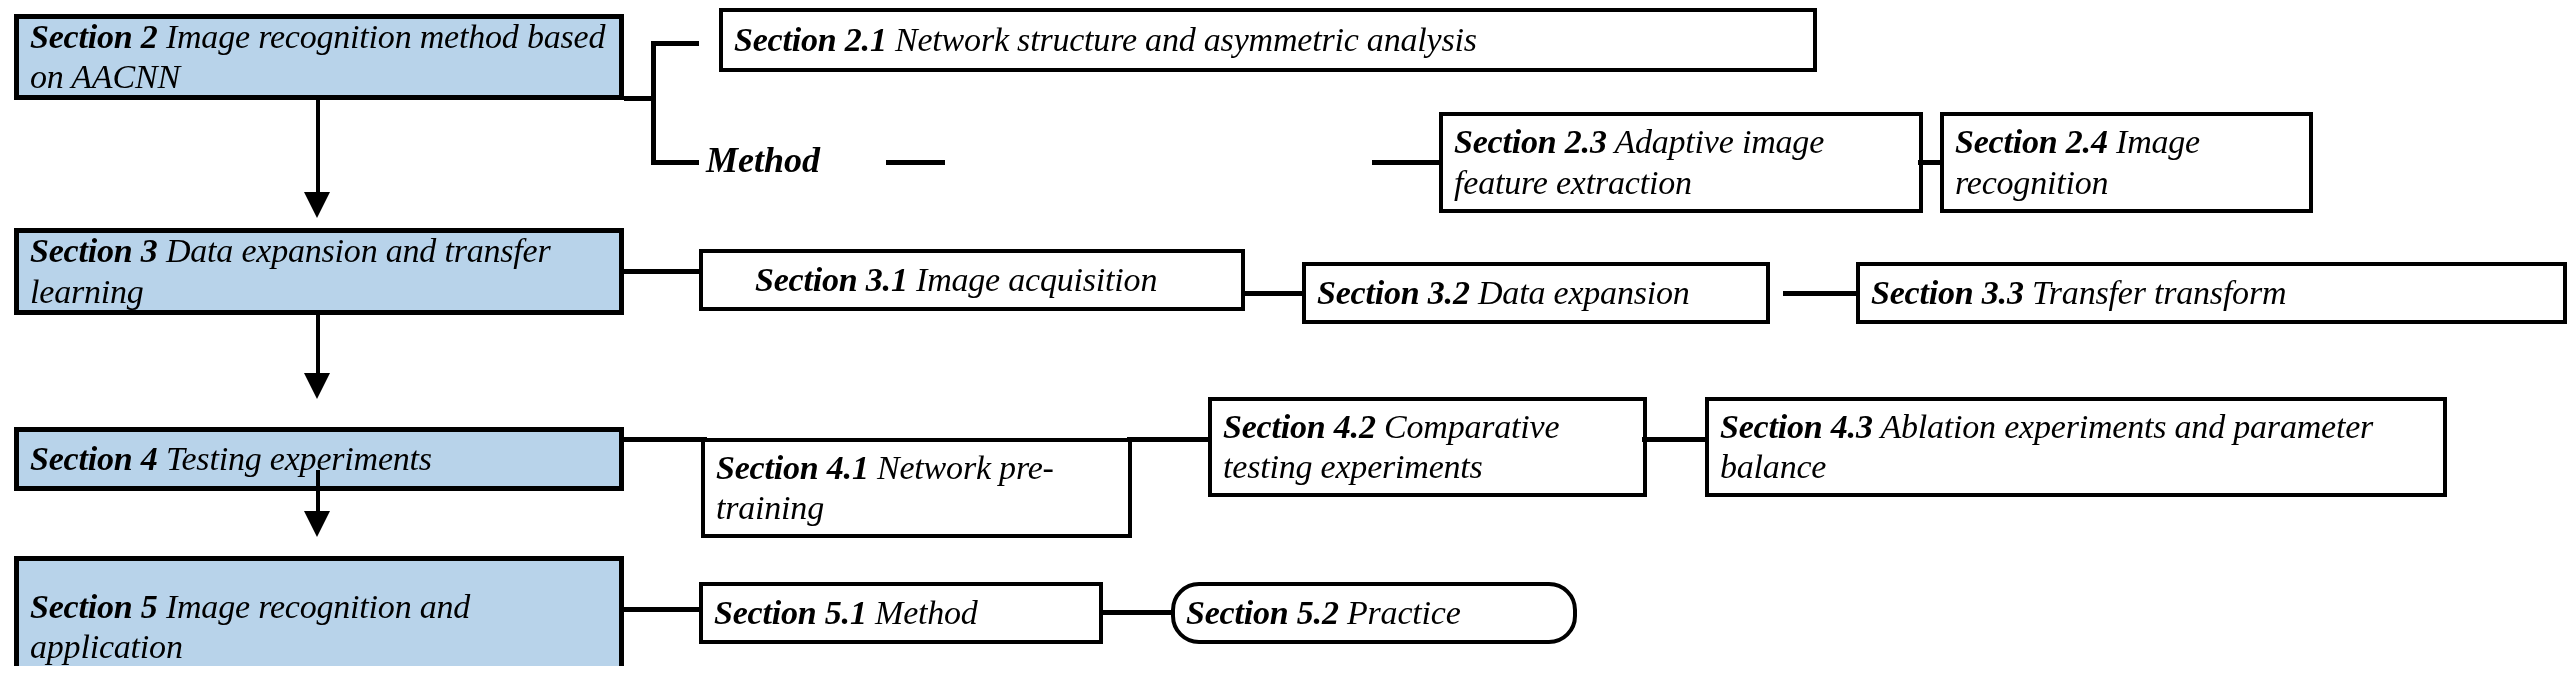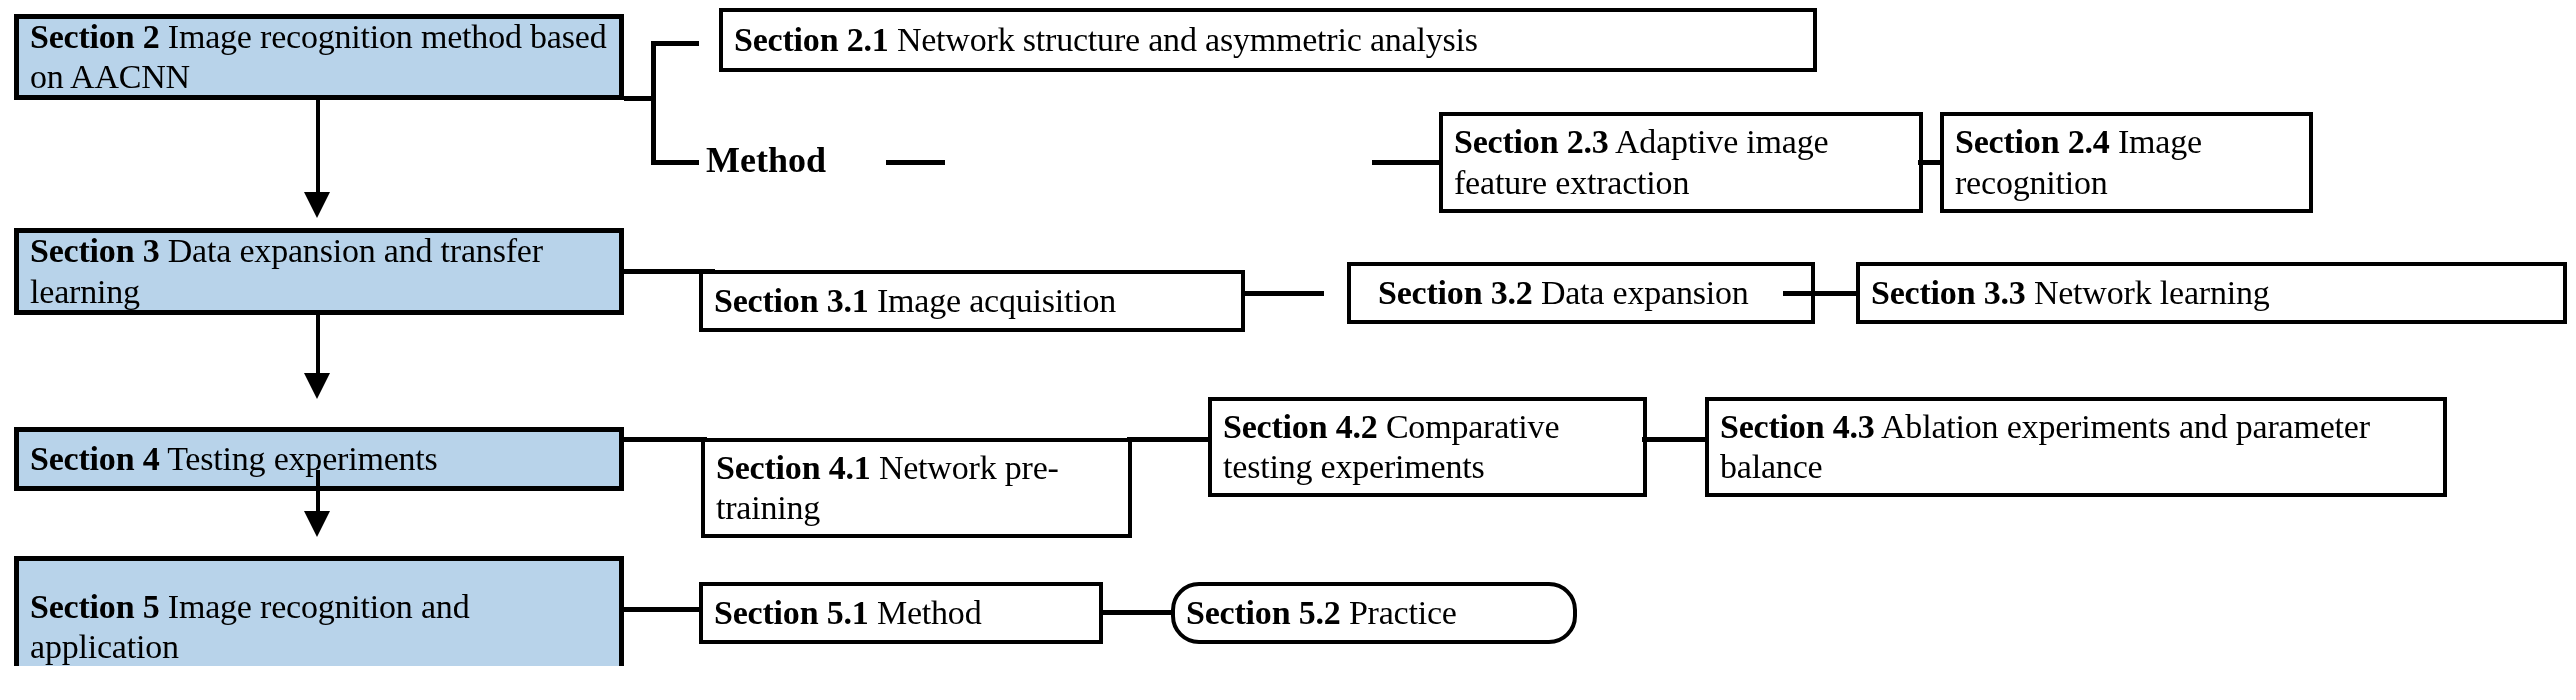--- a/index.html
+++ b/index.html
@@ -7,20 +7,21 @@
     padding: 0;
     background: #ffffff;
   }
   #canvas {
     position: relative;
     width: 2576px;
     height: 666px;
     background: #ffffff;
     font-family: "Liberation Serif", "DejaVu Serif", serif;
     overflow: hidden;
+    font-style: italic;
   }
 
   
   .node {
     position: absolute;
     box-sizing: border-box;
     border: 4.7px solid #000000;
     background: #ffffff;
     display: flex;
     align-items: center;
@@ -123,39 +124,39 @@
   <div class="arrow-head" style="left:304px; top:192px;"></div>
 
   <div class="node blue two-line" style="left:14px; top:228px; width:610px; height:87px;">
     <span class="txt">
       <b>Section 3</b><span> Data expansion and transfer learning</span>
     </span>
   </div>
 
   <div class="hline" style="left:621px; top:269px; width:94px;"></div>
 
-  <div class="node" style="left:699px; top:270px; width:546px; height:62px;">
+  <div class="node" style="left:699px; top:249px; width:546px; height:62px;padding-left:41px;">
     <span class="txt">
       <b>Section 3.1</b><span> Image acquisition</span>
     </span>
   </div>
 
   <div class="hline" style="left:1241px; top:291px; width:83px;"></div>
 
-  <div class="node" style="left:1347px; top:262px; width:468px; height:62px;padding-left:16px;">
+  <div class="node" style="left:1302px; top:262px; width:468px; height:62px;">
     <span class="txt">
       <b>Section 3.2</b><span> Data expansion</span>
     </span>
   </div>
 
   <div class="hline" style="left:1783px; top:291px; width:78px;"></div>
 
   <div class="node" style="left:1856px; top:262px; width:711px; height:62px;">
     <span class="txt">
-      <b>Section 3.3</b><span> Network learning</span>
+      <b>Section 3.3</b><span> Transfer transform</span>
     </span>
   </div>
 
   <div class="arrow-shaft" style="left:316px; top:314px; height:66px;"></div>
   <div class="arrow-head" style="left:304px; top:373px;"></div>
 
   <div class="node blue" style="left:14px; top:407px; width:610px; height:64px;margin-top:20px;">
     <span class="txt">
       <b>Section 4</b><span> Testing experiments</span>
     </span>

